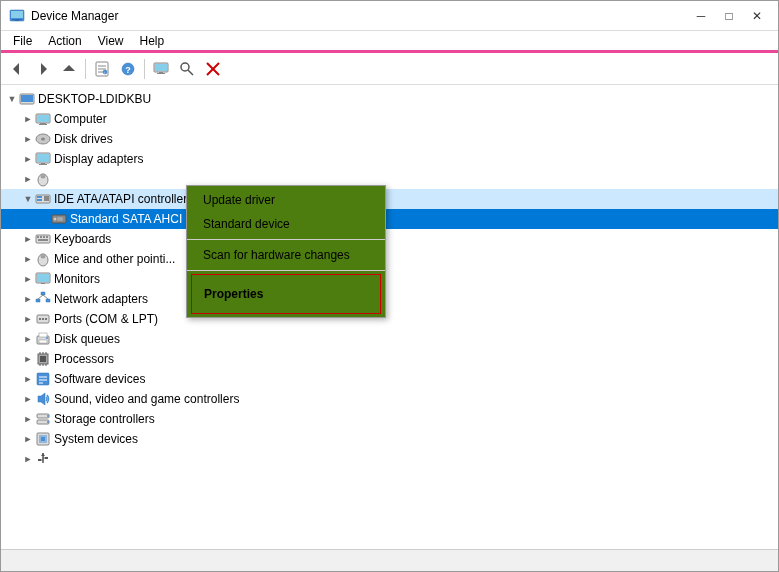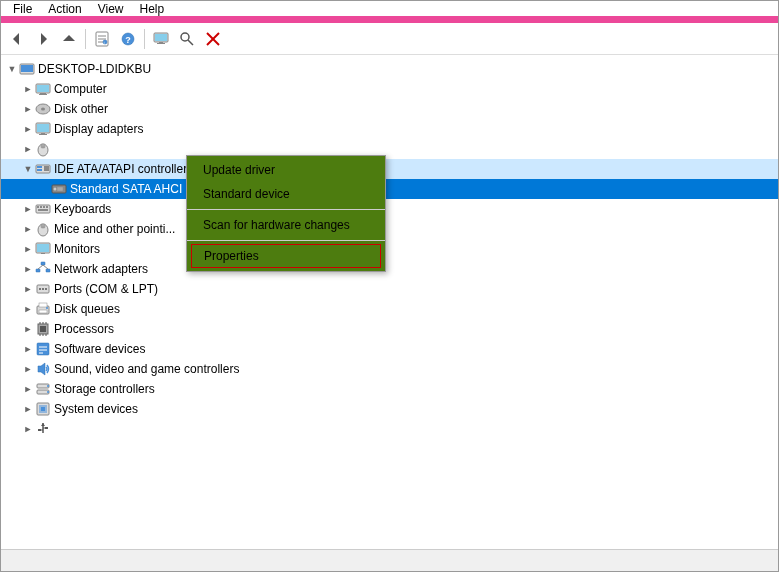--- a/index.html
+++ b/index.html
@@ -65,21 +65,21 @@
       font-size: 12px;
       color: #333;
     }
 
     .menu-bar {
       display: flex;
       align-items: center;
       height: 22px;
       padding: 0 4px;
       background: #fff;
-      border-bottom: 7px solid #ec4899;
+      border-bottom: 3px solid #ec4899;
     }
 
     .menu-item {
       padding: 2px 8px;
       font-size: 12px;
       cursor: pointer;
       color: #000;
     }
 
     .toolbar {
@@ -189,24 +189,24 @@
 
     .context-menu-item {
       padding: 5px 16px;
       cursor: pointer;
       font-size: 12px;
       color: #000;
       white-space: nowrap;
     }
 
     .context-menu-item.highlighted {
-      font-weight: normal;
+      font-weight: bold;
       border: 1px solid #c00;
       margin: 1px 4px;
-      padding: 4px 12px;
+      padding: 12px 12px;
     }
 
     .context-menu-sep {
       height: 1px;
       background: #ccc;
       margin: 3px 0;
     }
 
     .status-bar {
       height: 22px;
@@ -222,20 +222,38 @@
     
     .tree-view::-webkit-scrollbar { width: 14px; }
     .tree-view::-webkit-scrollbar-track { background: #f0f0f0; }
     .tree-view::-webkit-scrollbar-thumb { background: #c0c0c0; border: 2px solid #f0f0f0; }
   </style>
 </head>
 <body>
 
 <div class="window">
 
+  <div class="title-bar">
+    <div class="title-bar-left">
+      <span class="title-icon">
+        <svg width="16" height="16" viewBox="0 0 16 16">
+          <rect x="1" y="2" width="14" height="11" rx="1" fill="#4a90d9" stroke="#2b6cb0" stroke-width="0.5"></rect>
+          <rect x="2" y="3" width="12" height="7" fill="#87ceeb"></rect>
+          <rect x="3" y="11" width="10" height="1" fill="#2b6cb0"></rect>
+          <rect x="6" y="12" width="4" height="1" fill="#2b6cb0"></rect>
+        </svg>
+      </span>
+      <span class="title-text">Device Manager</span>
+    </div>
+    <div class="title-buttons">
+      <button class="title-btn">─</button>
+      <button class="title-btn">□</button>
+      <button class="title-btn close">✕</button>
+    </div>
+  </div>
 
   <div class="menu-bar">
     <span class="menu-item">File</span>
     <span class="menu-item">Action</span>
     <span class="menu-item">View</span>
     <span class="menu-item">Help</span>
   </div>
 
   <div class="toolbar">
     <button class="toolbar-btn">
@@ -321,21 +339,21 @@
       </div>
 
       <div class="tree-item tree-indent-1">
         <span class="expand-icon">►</span>
         <span class="node-icon">
           <svg width="16" height="16" viewBox="0 0 16 16">
             <ellipse cx="8" cy="8" rx="7" ry="5" fill="#c8c8c8" stroke="#888" stroke-width="1"></ellipse>
             <ellipse cx="8" cy="8" rx="2" ry="1.5" fill="#888"></ellipse>
           </svg>
         </span>
-        <span class="item-label">Disk other</span>
+        <span class="item-label">Disk drives</span>
       </div>
 
       <div class="tree-item tree-indent-1">
         <span class="expand-icon">►</span>
         <span class="node-icon">
           <svg width="16" height="16" viewBox="0 0 16 16">
             <rect x="1" y="2" width="14" height="10" rx="1" fill="#ddd" stroke="#888" stroke-width="1"></rect>
             <rect x="2" y="3" width="12" height="8" fill="#87ceeb"></rect>
             <rect x="6" y="12" width="4" height="1" fill="#888"></rect>
             <rect x="4" y="13" width="8" height="1" fill="#888"></rect>

